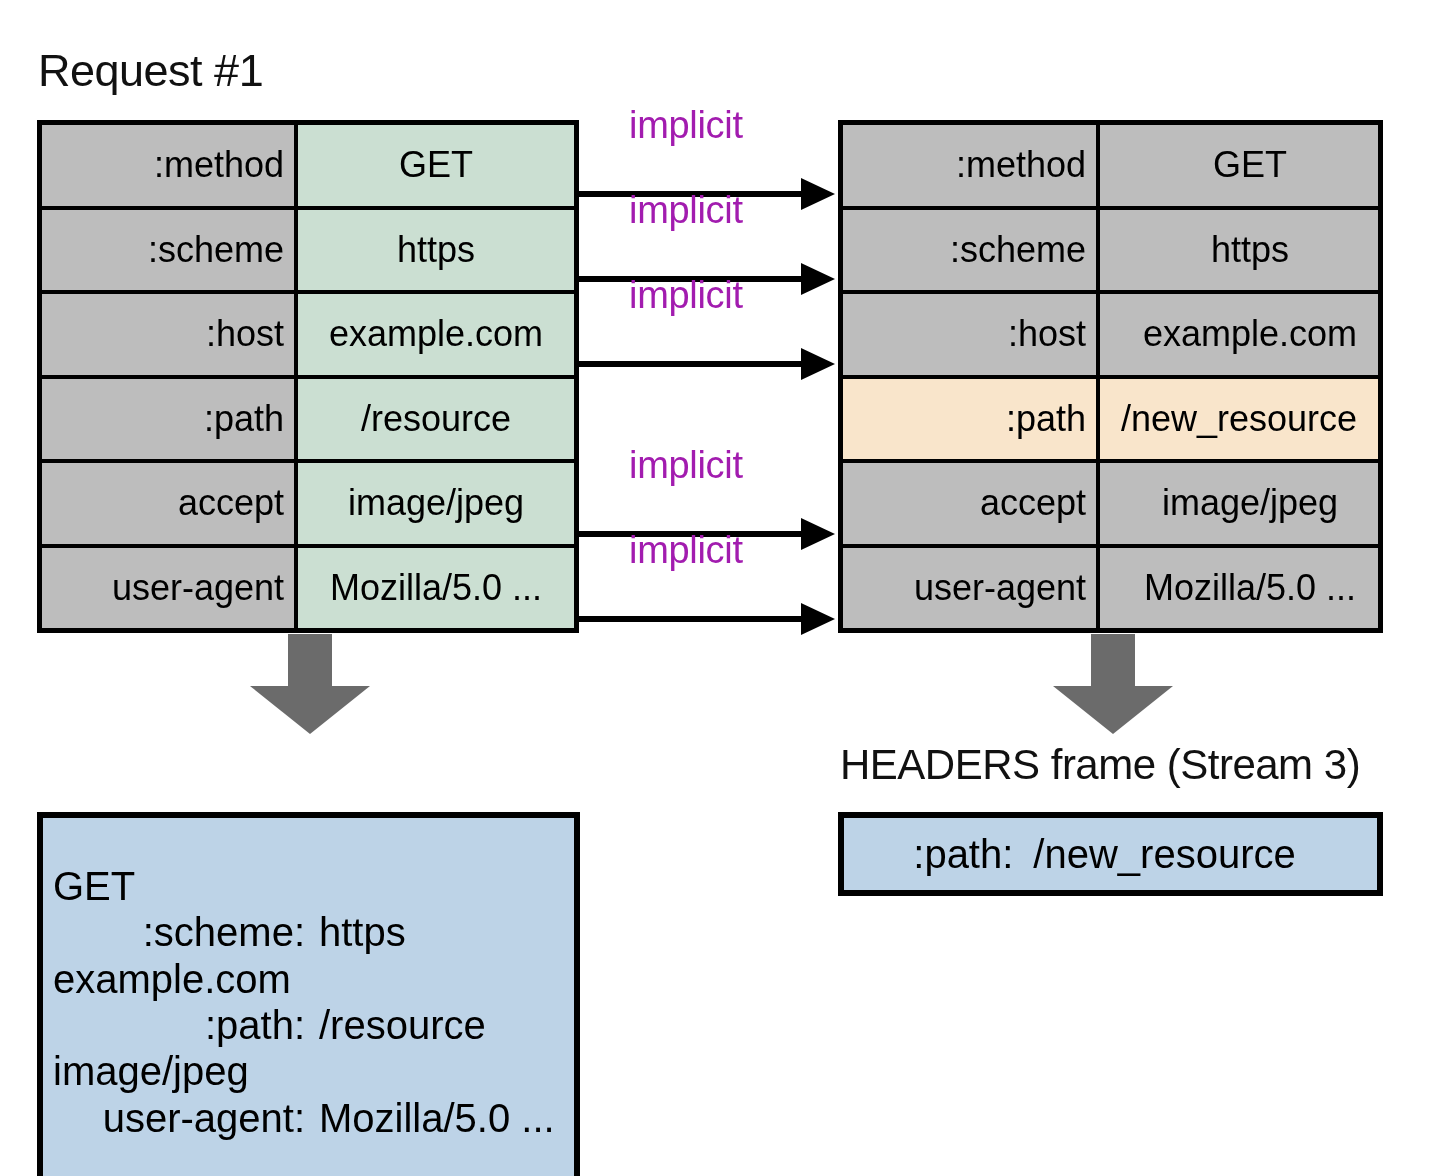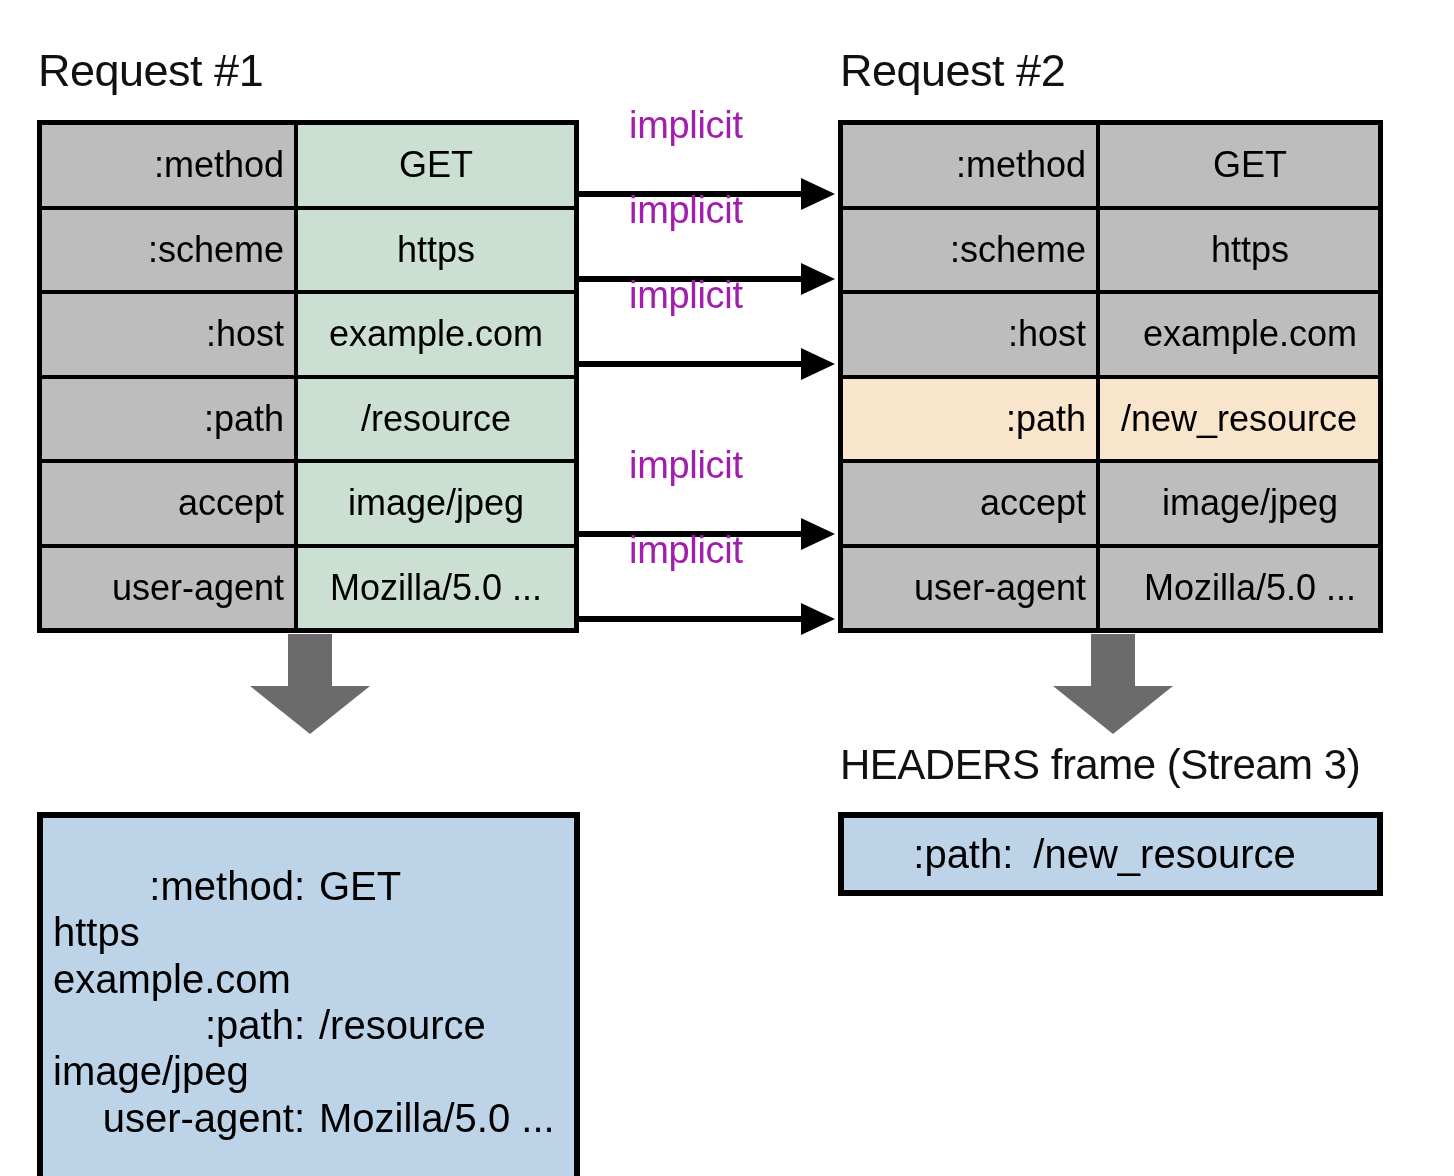--- a/index.html
+++ b/index.html
@@ -188,21 +188,20 @@
 
   #frame2-box .kvline { justify-content: center; font-size: 40px; }
   #frame2-box .kv-key { padding-right: 20px; }
 </style>
 </head>
 <body>
 
 <div id="stage">
 
   <div class="req-title" id="req1-title">Request #1</div>
-  <div class="req-title" id="req2-title">Request #2</div>
 
   <div class="htable" id="table1">
     <div class="hrow">
       <div class="cell cell-key fill-gray">:method</div>
       <div class="cell cell-val fill-green">GET</div>
     </div>
     <div class="hrow">
       <div class="cell cell-key fill-gray">:scheme</div>
       <div class="cell cell-val fill-green">https</div>
     </div>
@@ -288,24 +287,24 @@
   <div class="down-arrow" style="left:1053px; top:606px;">
     <div class="shaft"></div>
     <div class="head"></div>
   </div>
 
   <div class="frame-title" id="frame2-title">HEADERS frame (Stream 3)</div>
 
   <div class="frame-box" id="frame1-box">
     <div class="kvlist">
       <div class="kvline">
-        <span class="kv-key">:method:</span>
         <span class="kv-val">GET</span>
       </div>
       <div class="kvline">
+        <span class="kv-key">:scheme:</span>
         <span class="kv-val">https</span>
       </div>
       <div class="kvline">
         <span class="kv-val">example.com</span>
       </div>
       <div class="kvline">
         <span class="kv-key">:path:</span>
         <span class="kv-val">/resource</span>
       </div>
       <div class="kvline">

